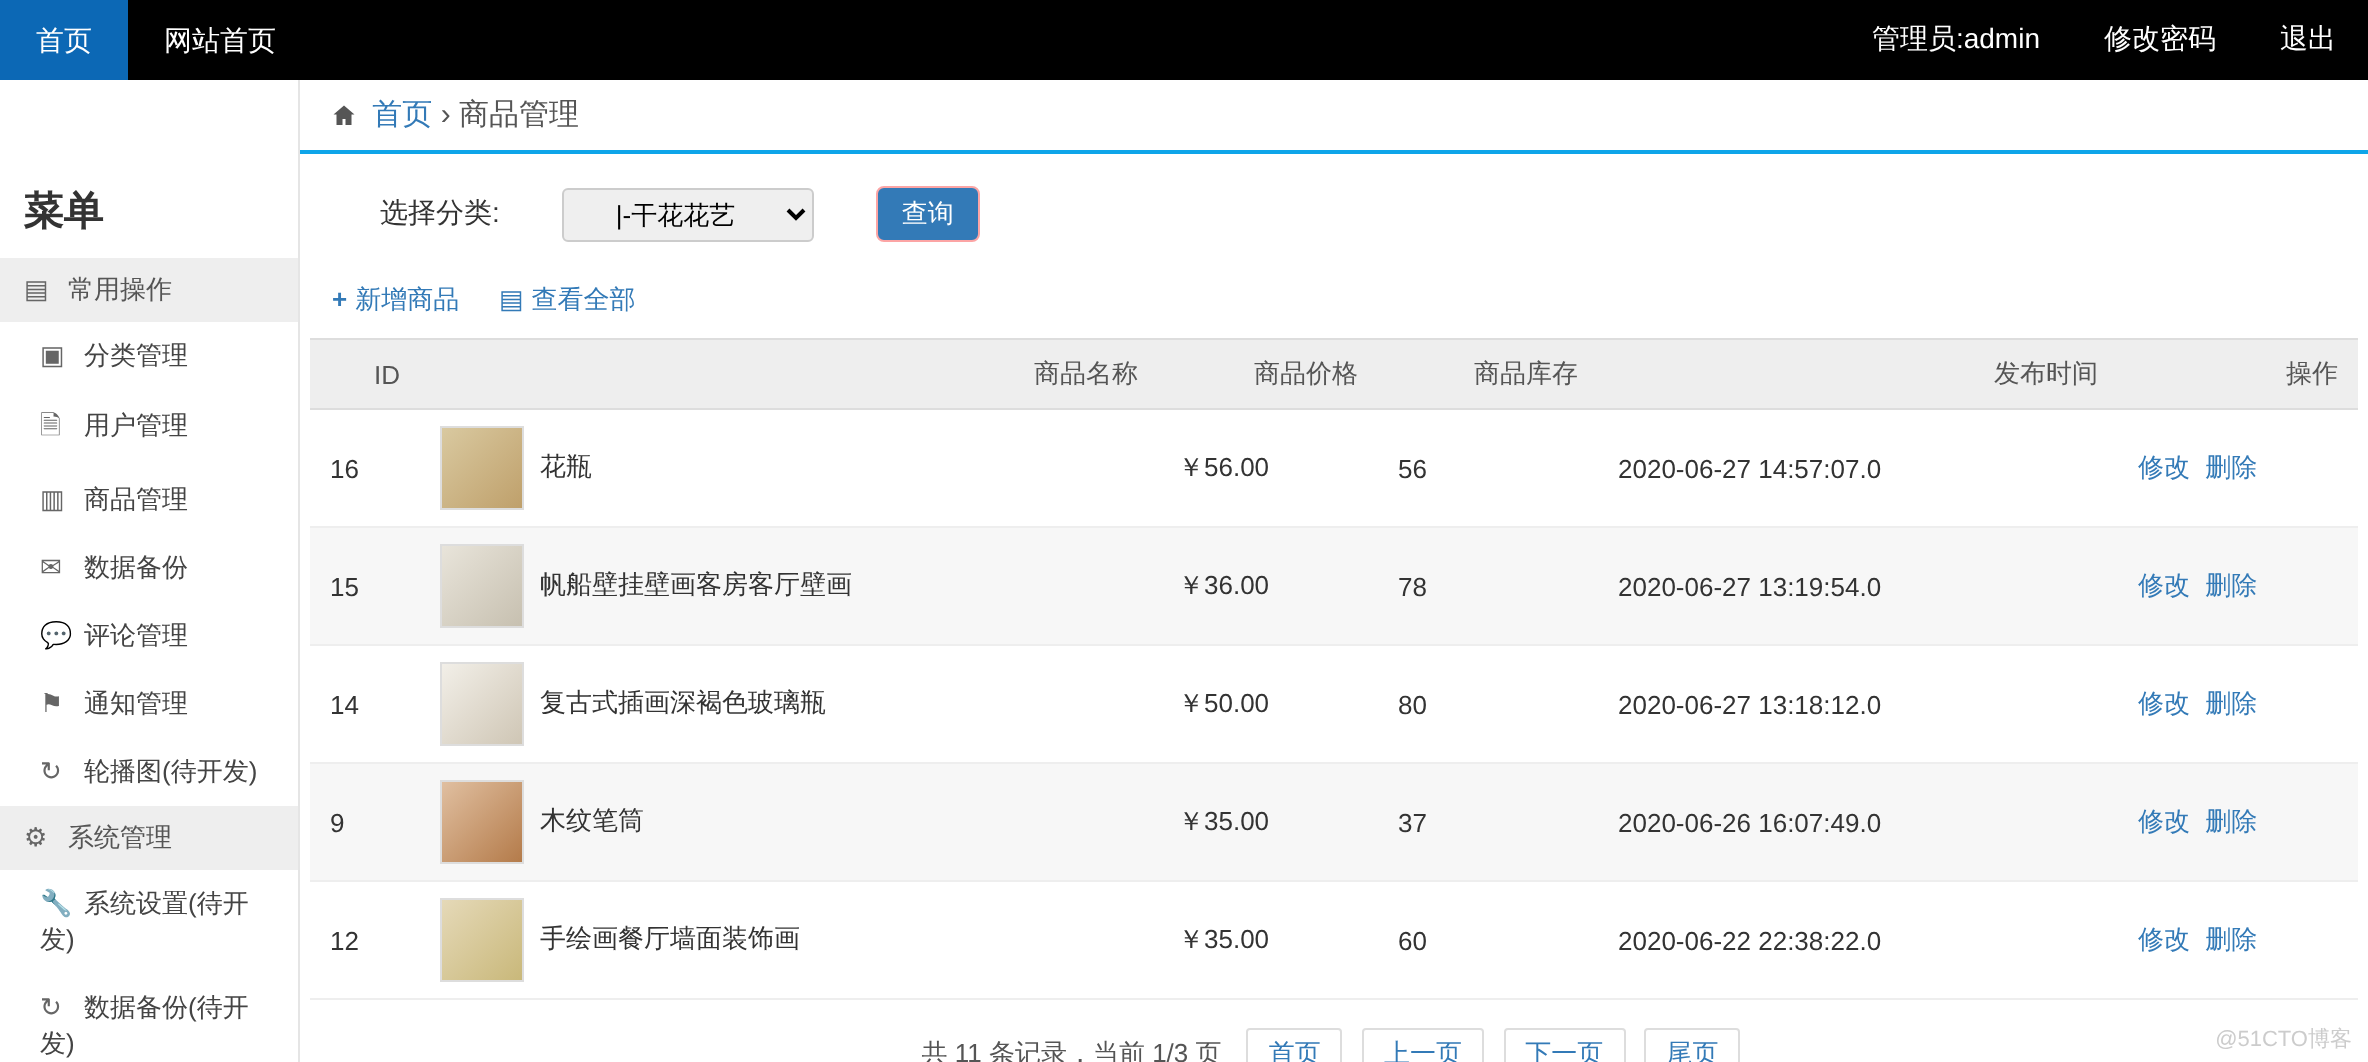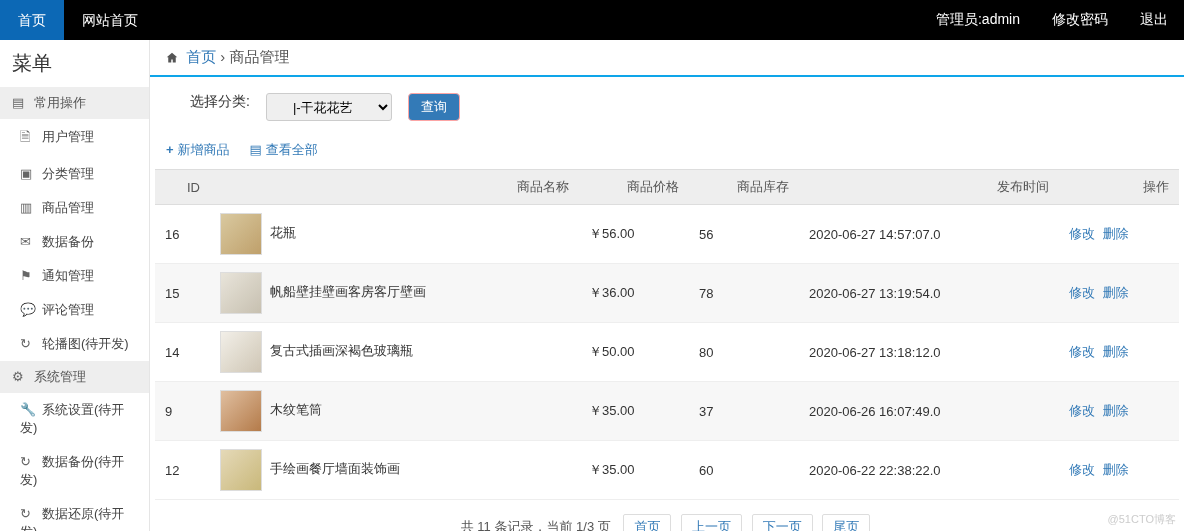--- a/index.html
+++ b/index.html
@@ -4,29 +4,29 @@
 <style>
 * { margin: 0; padding: 0; box-sizing: border-box; }
 body { font-family: "Microsoft YaHei", Arial, sans-serif; font-size: 14px; color: #333; background: #fff; }
 .topbar { background: #000; color: #fff; height: 40px; display: flex; align-items: center; }
 .topbar .tab { padding: 0 18px; height: 40px; line-height: 40px; cursor: pointer; }
 .topbar .tab.active { background: #0c68b5; }
 .topbar .spacer { flex: 1; }
 .topbar .right-item { padding: 0 16px; cursor: pointer; }
 .layout { display: flex; }
 .sidebar { width: 150px; background: #fff; border-right: 1px solid #e5e5e5; min-height: 491px; }
-.menu-title { padding: 10px 12px; font-size: 20px; font-weight: 400; }
+.menu-title { padding: 10px 12px; font-size: 20px; font-weight: 700; margin-top: 42px; }
 .menu-header { background: #eee; padding: 7px 12px; color: #555; font-size: 13px; }
 .menu-header .icon, .menu-item .icon { display: inline-block; width: 16px; margin-right: 6px; color: #666; }
 .menu-item { padding: 8px 20px; cursor: pointer; font-size: 13px; color: #444; }
 .main { flex: 1; padding: 0; }
 .breadcrumb { padding: 8px 16px; border-bottom: 2px solid #0ea5e9; color: #555; font-size: 15px; }
 .breadcrumb a { color: #337ab7; text-decoration: none; }
 .breadcrumb .home-icon { margin-right: 4px; }
-.filter-row { padding: 16px 40px; display: flex; gap: 16px; }
+.filter-row { padding: 16px 40px; display: flex; align-items: center; gap: 31px; }
 .filter-row label { color: #333; }
 .filter-row select { padding: 4px 22px; border: 1px solid #ccc; border-radius: 3px; min-width: 110px; font-size: 13px; }
 .btn { padding: 4px 12px; border-radius: 4px; border: none; cursor: pointer; font-size: 13px; }
 .btn-primary { background: #337ab7; color: #fff; border: 1px solid #fca5a5; }
 .action-links { padding: 4px 16px 10px 16px; }
 .action-links a { color: #337ab7; text-decoration: none; margin-right: 16px; font-size: 13px; }
 .action-links .plus { font-weight: bold; margin-right: 4px; }
 .action-links .list-icon { margin-right: 4px; }
 table { width: calc(100% - 10px); border-collapse: collapse; margin: 0 5px; }
 thead th { background: #eee; text-align: right; padding: 8px 10px; font-weight: 500; color: #555; font-size: 13px; border-top: 1px solid #ddd; border-bottom: 1px solid #ddd; }
@@ -56,26 +56,26 @@
   <div class="right-item">退出</div>
 </div>
 
 <div class="layout">
   <div class="sidebar">
     <div class="menu-title">菜单</div>
 
     <div class="menu-header">
       <span class="icon">▤</span><span>常用操作</span>
     </div>
+    <div class="menu-item"><span class="icon">▣</span><span>分类管理</span></div>
     <div class="menu-item"><span class="icon">🗎</span><span>用户管理</span></div>
-    <div class="menu-item"><span class="icon">▣</span><span>分类管理</span></div>
     <div class="menu-item"><span class="icon">▥</span><span>商品管理</span></div>
     <div class="menu-item"><span class="icon">✉</span><span>数据备份</span></div>
+    <div class="menu-item"><span class="icon">💬</span><span>评论管理</span></div>
     <div class="menu-item"><span class="icon">⚑</span><span>通知管理</span></div>
-    <div class="menu-item"><span class="icon">💬</span><span>评论管理</span></div>
     <div class="menu-item"><span class="icon">↻</span><span>轮播图(待开发)</span></div>
 
     <div class="menu-header">
       <span class="icon">⚙</span><span>系统管理</span>
     </div>
     <div class="menu-item"><span class="icon">🔧</span><span>系统设置(待开发)</span></div>
     <div class="menu-item"><span class="icon">↻</span><span>数据备份(待开发)</span></div>
     <div class="menu-item"><span class="icon">↻</span><span>数据还原(待开发)</span></div>
   </div>
 

